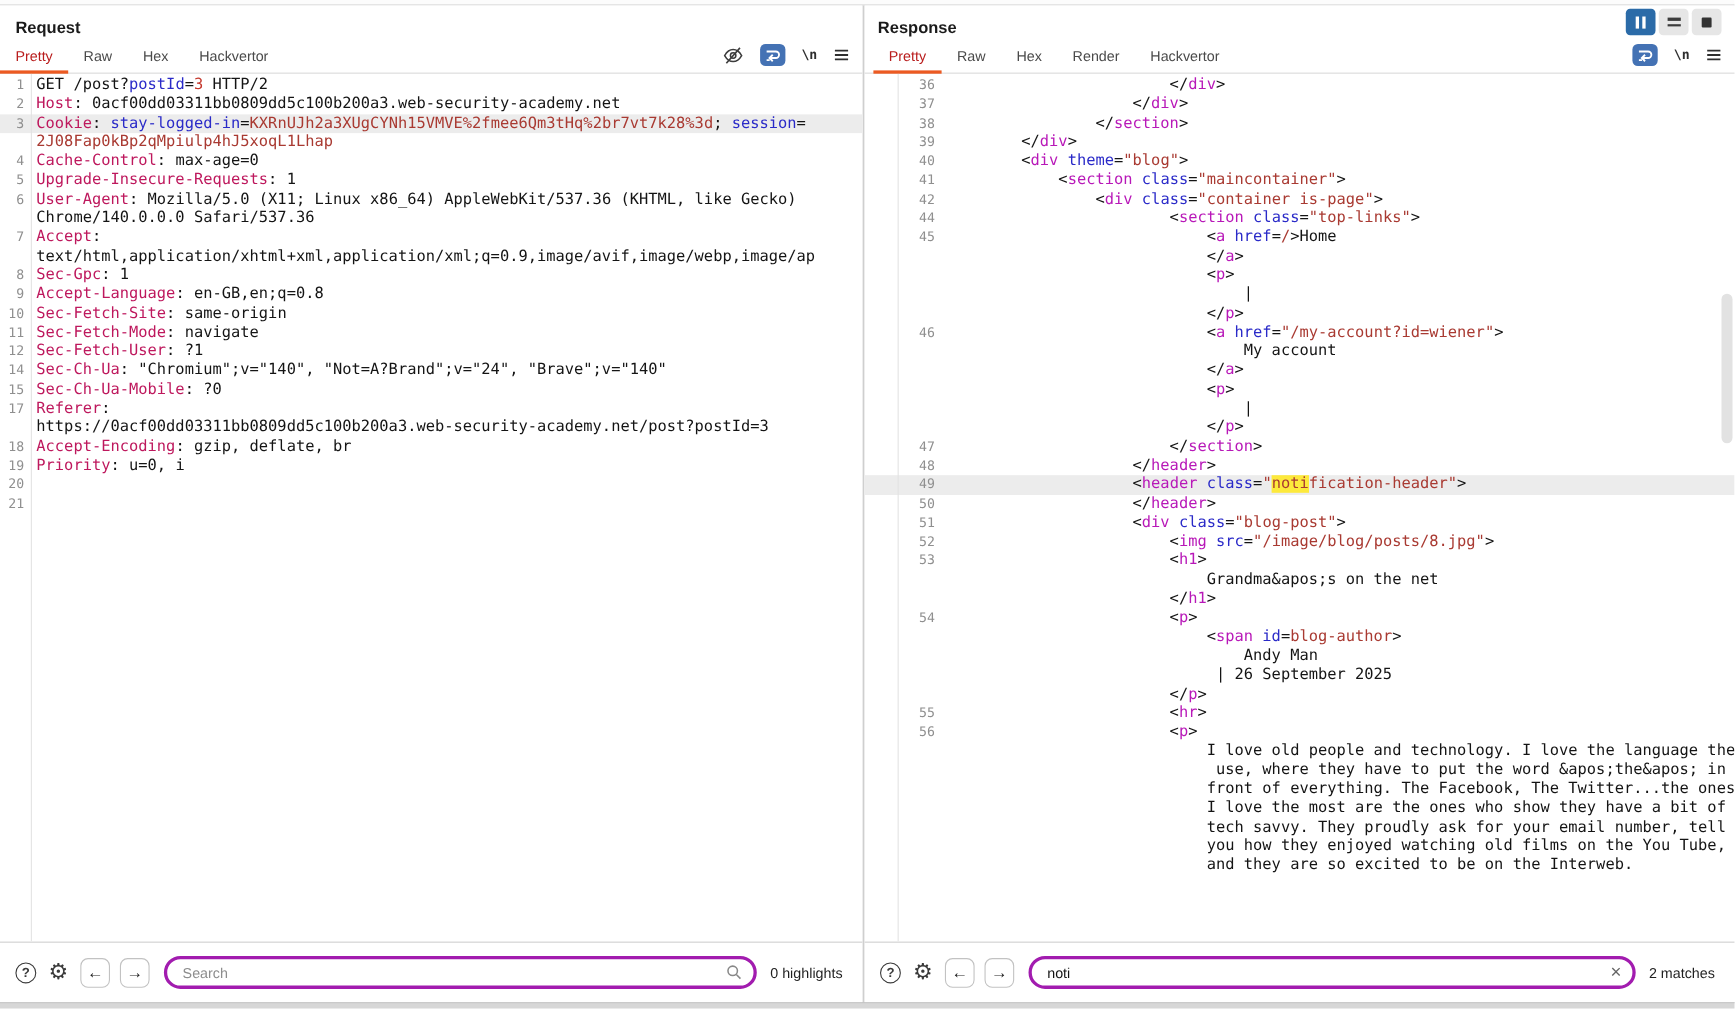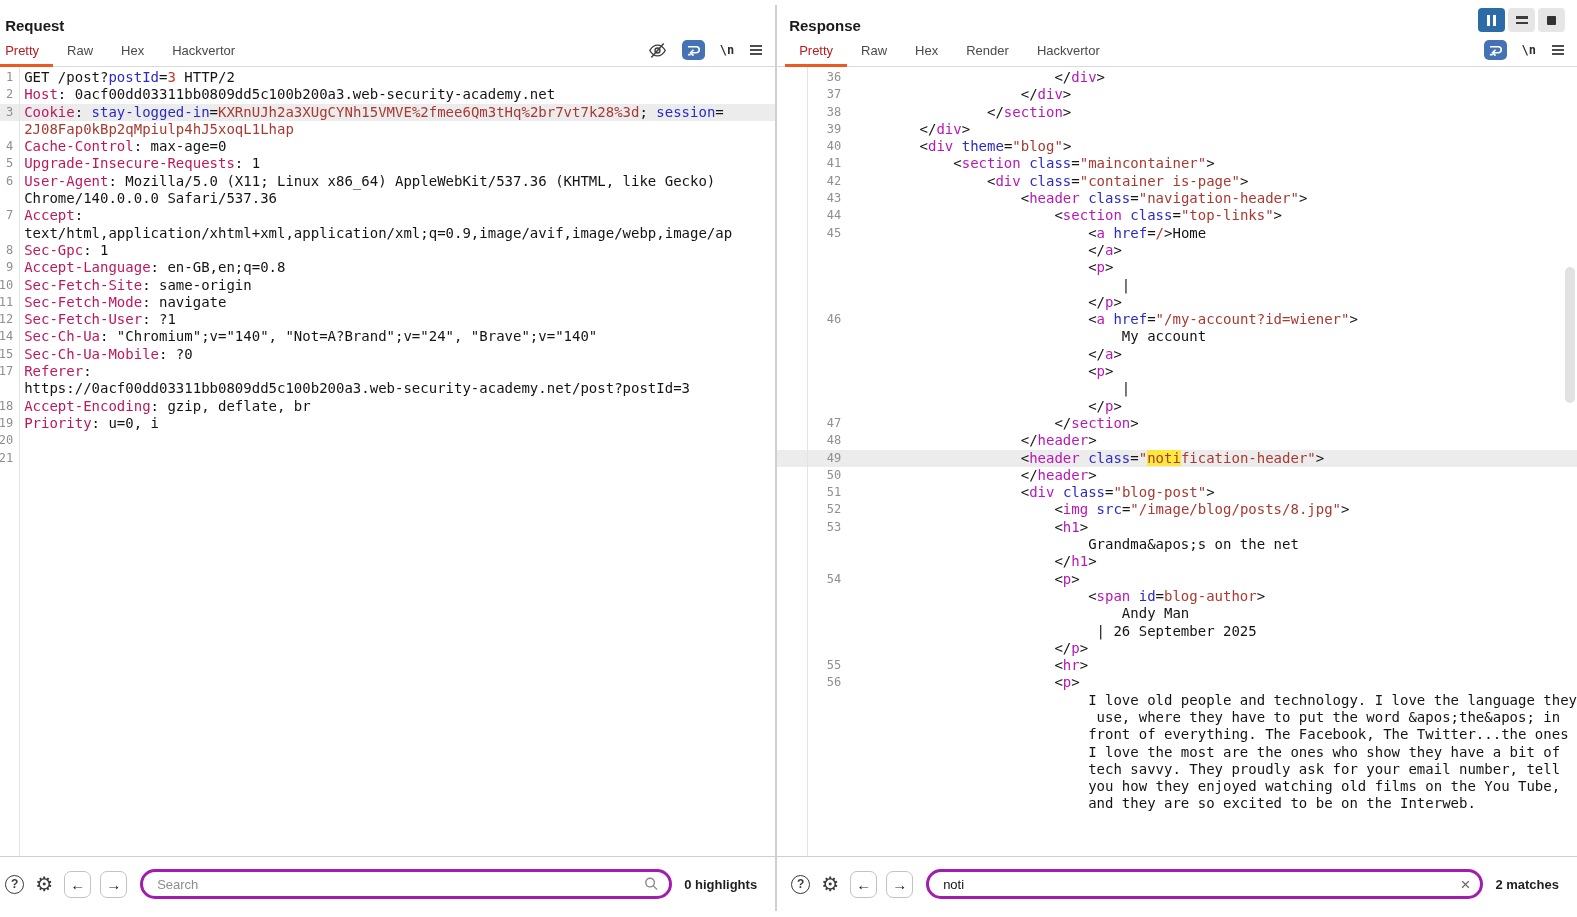--- a/index.html
+++ b/index.html
@@ -1,18 +1,18 @@
 <!DOCTYPE html>
 <html><head>
 <meta charset="utf-8">
 <style>
   * { margin:0; padding:0; box-sizing:border-box; }
   html,body { width:1577px; height:917px; overflow:hidden; background:#fff;
     font-family:"Liberation Sans", sans-serif; }
-  .window { width:1577px; height:917px; display:flex; flex-direction:column;align-items:flex-end; }
+  .window { width:1577px; height:917px; display:flex; flex-direction:column; }
   .topstrip { height:5px; background:#fcfcfc; border-bottom:1px solid #d6d6d6; flex:0 0 auto; }
   .bottomstrip { height:6px; background:#d7d7d7; border-top:1px solid #c2c2c2; flex:0 0 auto; }
   .panels { flex:1; display:flex; min-height:0; }
   .divider { width:2px; background:#cfcfcf; cursor:col-resize; }
   .panel { display:flex; flex-direction:column; min-width:0; position:relative; background:#fff; }
   .panel.left { width:784px; flex:0 0 auto; }
   .panel.right { flex:1; }
 
   .ptitle { font-size:15px; font-weight:bold; color:#1a1a1a; padding:12px 0 2px 14px; }
   .tabrow { display:flex; align-items:flex-end; border-bottom:1px solid #dadada; padding-right:12px; }
@@ -50,21 +50,21 @@
   .helpbtn { width:19px; height:19px; border:1.6px solid #3a3a3a; border-radius:50%; font-size:12px; font-weight:bold; }
   .gear { font-size:20px; line-height:1; }
   .navbtn { width:27px; height:27px; border:1px solid #c2c2c2; border-radius:7px; background:#fff;
     display:flex; align-items:center; justify-content:center; font-size:15px; color:#222; cursor:pointer; }
   .searchwrap { flex:1; position:relative; margin-left:4px; }
   .searchwrap input { width:100%; height:30px; border:3px solid #a21caf; border-radius:15px;
     padding:0 36px 0 14px; font-size:13px; color:#141414; outline:none; font-family:"Liberation Sans",sans-serif; }
   .searchwrap input::placeholder { color:#8d8d8d; }
   .inicon { position:absolute; right:13px; top:50%; transform:translateY(-50%); color:#777; cursor:pointer;
     display:flex; align-items:center; font-size:16px; line-height:1; }
-  .status { font-size:13px; color:#1f1f1f; white-space:nowrap; margin-left:3px; margin-right:4px;font-weight:bold; }
+  .status { font-size:13px; color:#1f1f1f; white-space:nowrap; margin-left:3px; margin-right:4px; }
 
   .layoutbtns { position:absolute; top:3px; right:12px; display:flex; gap:3px; z-index:5; }
   .lbtn { width:27px; height:24px; border-radius:4px; background:#e6e6e6; display:flex; align-items:center;
     justify-content:center; cursor:pointer; }
   .lbtn.active { background:#2b6ba8; }
   .pauseicon { display:flex; gap:3px; }
   .pauseicon i { display:block; width:3px; height:11px; background:#fff; }
   .rowsicon { display:flex; flex-direction:column; gap:3px; }
   .rowsicon i { display:block; width:12px; height:2.5px; background:#3c3c3c; }
   .sqicon { width:9px; height:9px; background:#333; border-radius:1px; }
@@ -299,24 +299,20 @@
             <span class="ln">40</span>
             <span class="cd"><span class="c-t">        &lt;</span><span class="c-g">div</span><span class="c-t"> </span><span class="c-a">theme</span><span class="c-t">=</span><span class="c-v">"blog"</span><span class="c-t">&gt;</span></span>
           </div>
           <div class="crow">
             <span class="ln">41</span>
             <span class="cd"><span class="c-t">            &lt;</span><span class="c-g">section</span><span class="c-t"> </span><span class="c-a">class</span><span class="c-t">=</span><span class="c-v">"maincontainer"</span><span class="c-t">&gt;</span></span>
           </div>
           <div class="crow">
             <span class="ln">42</span>
             <span class="cd"><span class="c-t">                &lt;</span><span class="c-g">div</span><span class="c-t"> </span><span class="c-a">class</span><span class="c-t">=</span><span class="c-v">"container is-page"</span><span class="c-t">&gt;</span></span>
-          </div>
-          <div class="crow">
-            <span class="ln">43</span>
-            <span class="cd"><span class="c-t">                    &lt;</span><span class="c-g">header</span><span class="c-t"> </span><span class="c-a">class</span><span class="c-t">=</span><span class="c-v">"navigation-header"</span><span class="c-t">&gt;</span></span>
           </div>
           <div class="crow">
             <span class="ln">44</span>
             <span class="cd"><span class="c-t">                        &lt;</span><span class="c-g">section</span><span class="c-t"> </span><span class="c-a">class</span><span class="c-t">=</span><span class="c-v">"top-links"</span><span class="c-t">&gt;</span></span>
           </div>
           <div class="crow">
             <span class="ln">45</span>
             <span class="cd"><span class="c-t">                            &lt;</span><span class="c-g">a</span><span class="c-t"> </span><span class="c-a">href</span><span class="c-t">=</span><span class="c-v">/</span><span class="c-t">&gt;Home</span></span>
           </div>
           <div class="crow">

